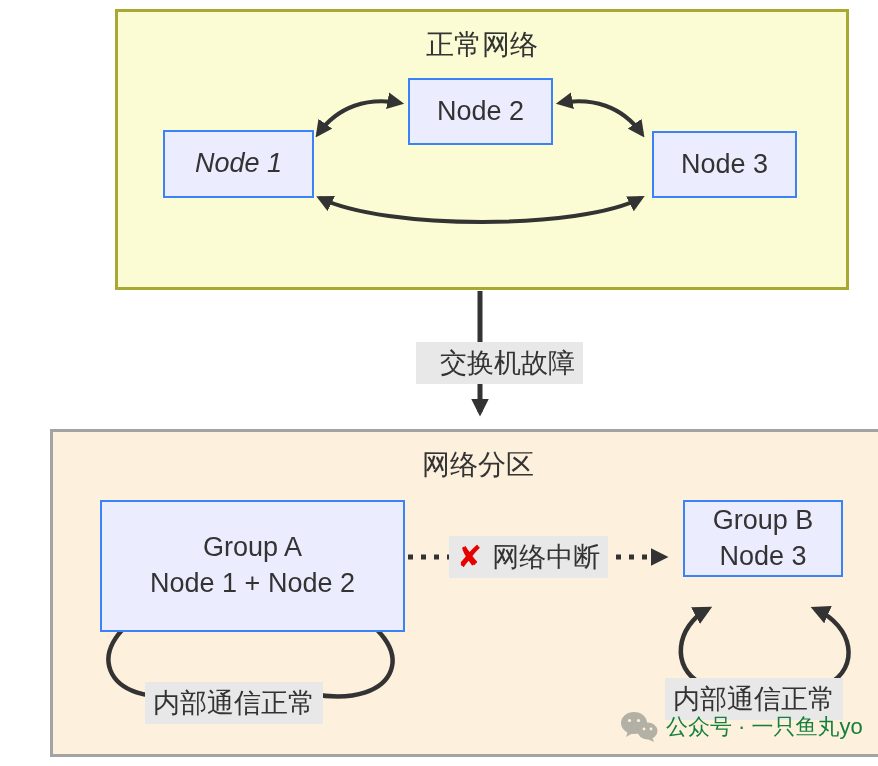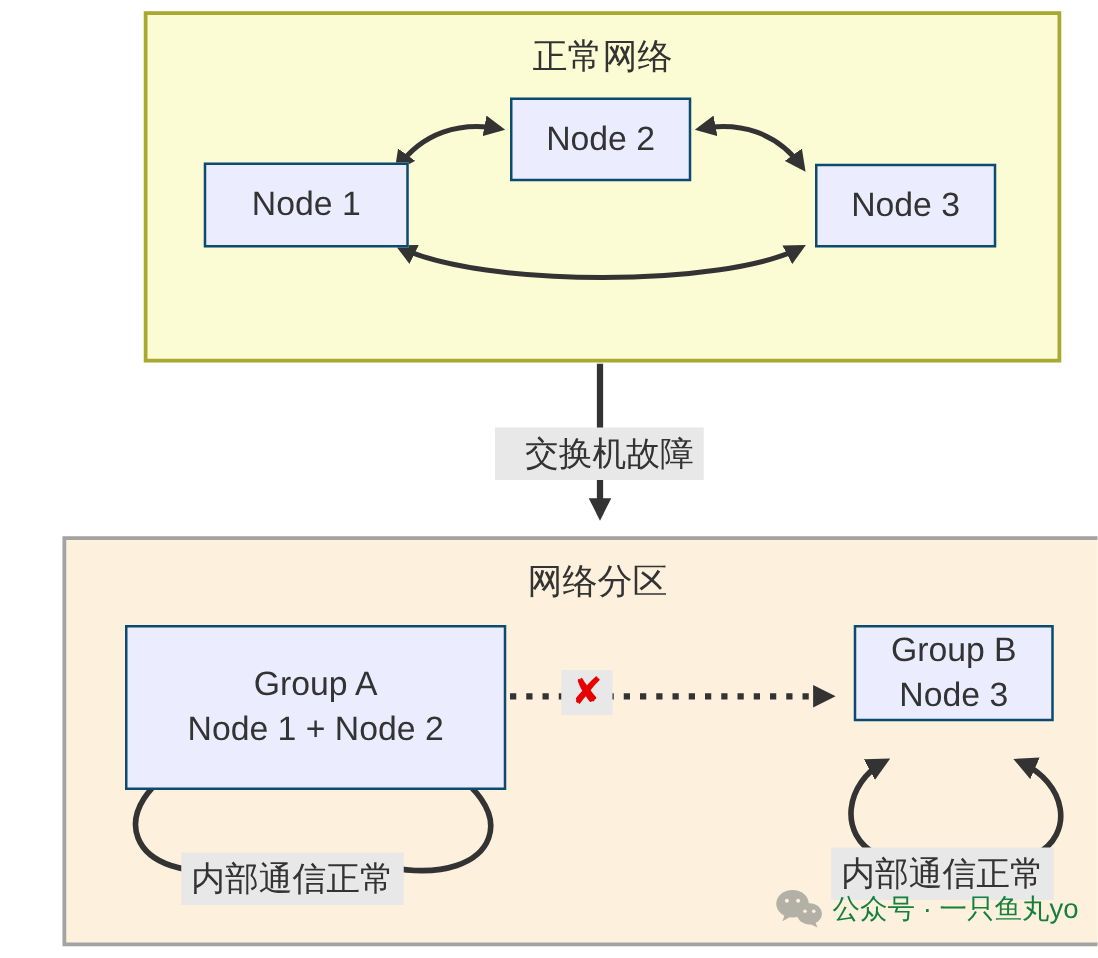--- a/index.html
+++ b/index.html
@@ -6,34 +6,34 @@
   .canvas{
     position:relative;width:878px;height:766px;background:#ffffff;overflow:hidden;
     font-family:"Liberation Sans","DejaVu Sans",sans-serif;color:#333333;margin-left:40px;
   }
   .container-box{position:absolute;box-sizing:border-box;}
   .top-box{left:75px;top:9px;width:734px;height:281px;background:#fcfcd4;border:3px solid #a9a832;}
   .bottom-box{left:10px;top:429px;width:856px;height:328px;background:#fdf0dc;border:3px solid #a3a3a3;}
   .box-title{position:absolute;width:100%;text-align:center;font-size:28px;color:#333;top:14px;}
   .arrows{position:absolute;left:0;top:0;width:878px;height:766px;pointer-events:none;}
   .node{
-    position:absolute;box-sizing:border-box;background:#ececff;border:2px solid #0c4a6e;
+    position:absolute;box-sizing:border-box;background:#ececff;border:2px solid #3b82f6;
     display:flex;align-items:center;justify-content:center;text-align:center;
     font-size:27px;color:#333;line-height:1.32;
   }
-  .node1{left:123px;top:130px;width:164px;height:68px;}
+  .node1{left:123px;top:130px;width:151px;height:68px;font-style:italic;}
   .node2{left:368px;top:78px;width:145px;height:67px;}
   .node3{left:612px;top:131px;width:145px;height:67px;}
   .group-a{left:60px;top:500px;width:305px;height:132px;flex-direction:column;}
   .group-b{left:643px;top:500px;width:160px;height:77px;flex-direction:column;}
   .glabel{
     position:absolute;background:#e8e8e8;color:#333;font-size:27px;
     padding:3px 8px;white-space:nowrap;text-align:center;
   }
-  .switch-label{left:356px;top:342px;padding-left:24px;}
+  .switch-label{left:376px;top:342px;padding-left:24px;}
   .break-label{left:409px;top:536px;display:flex;align-items:center;gap:10px;}
   .break-label .x-mark{color:#e60000;font-weight:bold;font-size:30px;line-height:1;}
   .internal-a{left:105px;top:682px;}
   .internal-b{left:625px;top:678px;}
   .watermark{
     position:absolute;left:580px;top:711px;display:flex;align-items:center;gap:8px;
     color:#15803d;font-size:22px;white-space:nowrap;
   }
 </style>
 </head>
@@ -91,20 +91,21 @@
   </div>
   <div class="node group-b">
     <span>Group B</span>
     <span>Node 3</span>
   </div>
 
   <div class="glabel switch-label">交换机故障</div>
 
   <div class="glabel break-label">
     <span class="x-mark">✘</span>
+    <span>网络中断</span>
   </div>
 
   <div class="glabel internal-a">内部通信正常</div>
   <div class="glabel internal-b">内部通信正常</div>
 
   <div class="watermark">
     <svg width="38" height="32" viewBox="0 0 38 32">
       <ellipse cx="14" cy="12" rx="13" ry="11" fill="#b3b0a5"></ellipse>
       <path d="M8 20 L6 26 L13 22 Z" fill="#b3b0a5"></path>
       <circle cx="9.5" cy="9.5" r="1.6" fill="#fdf0dc"></circle>

